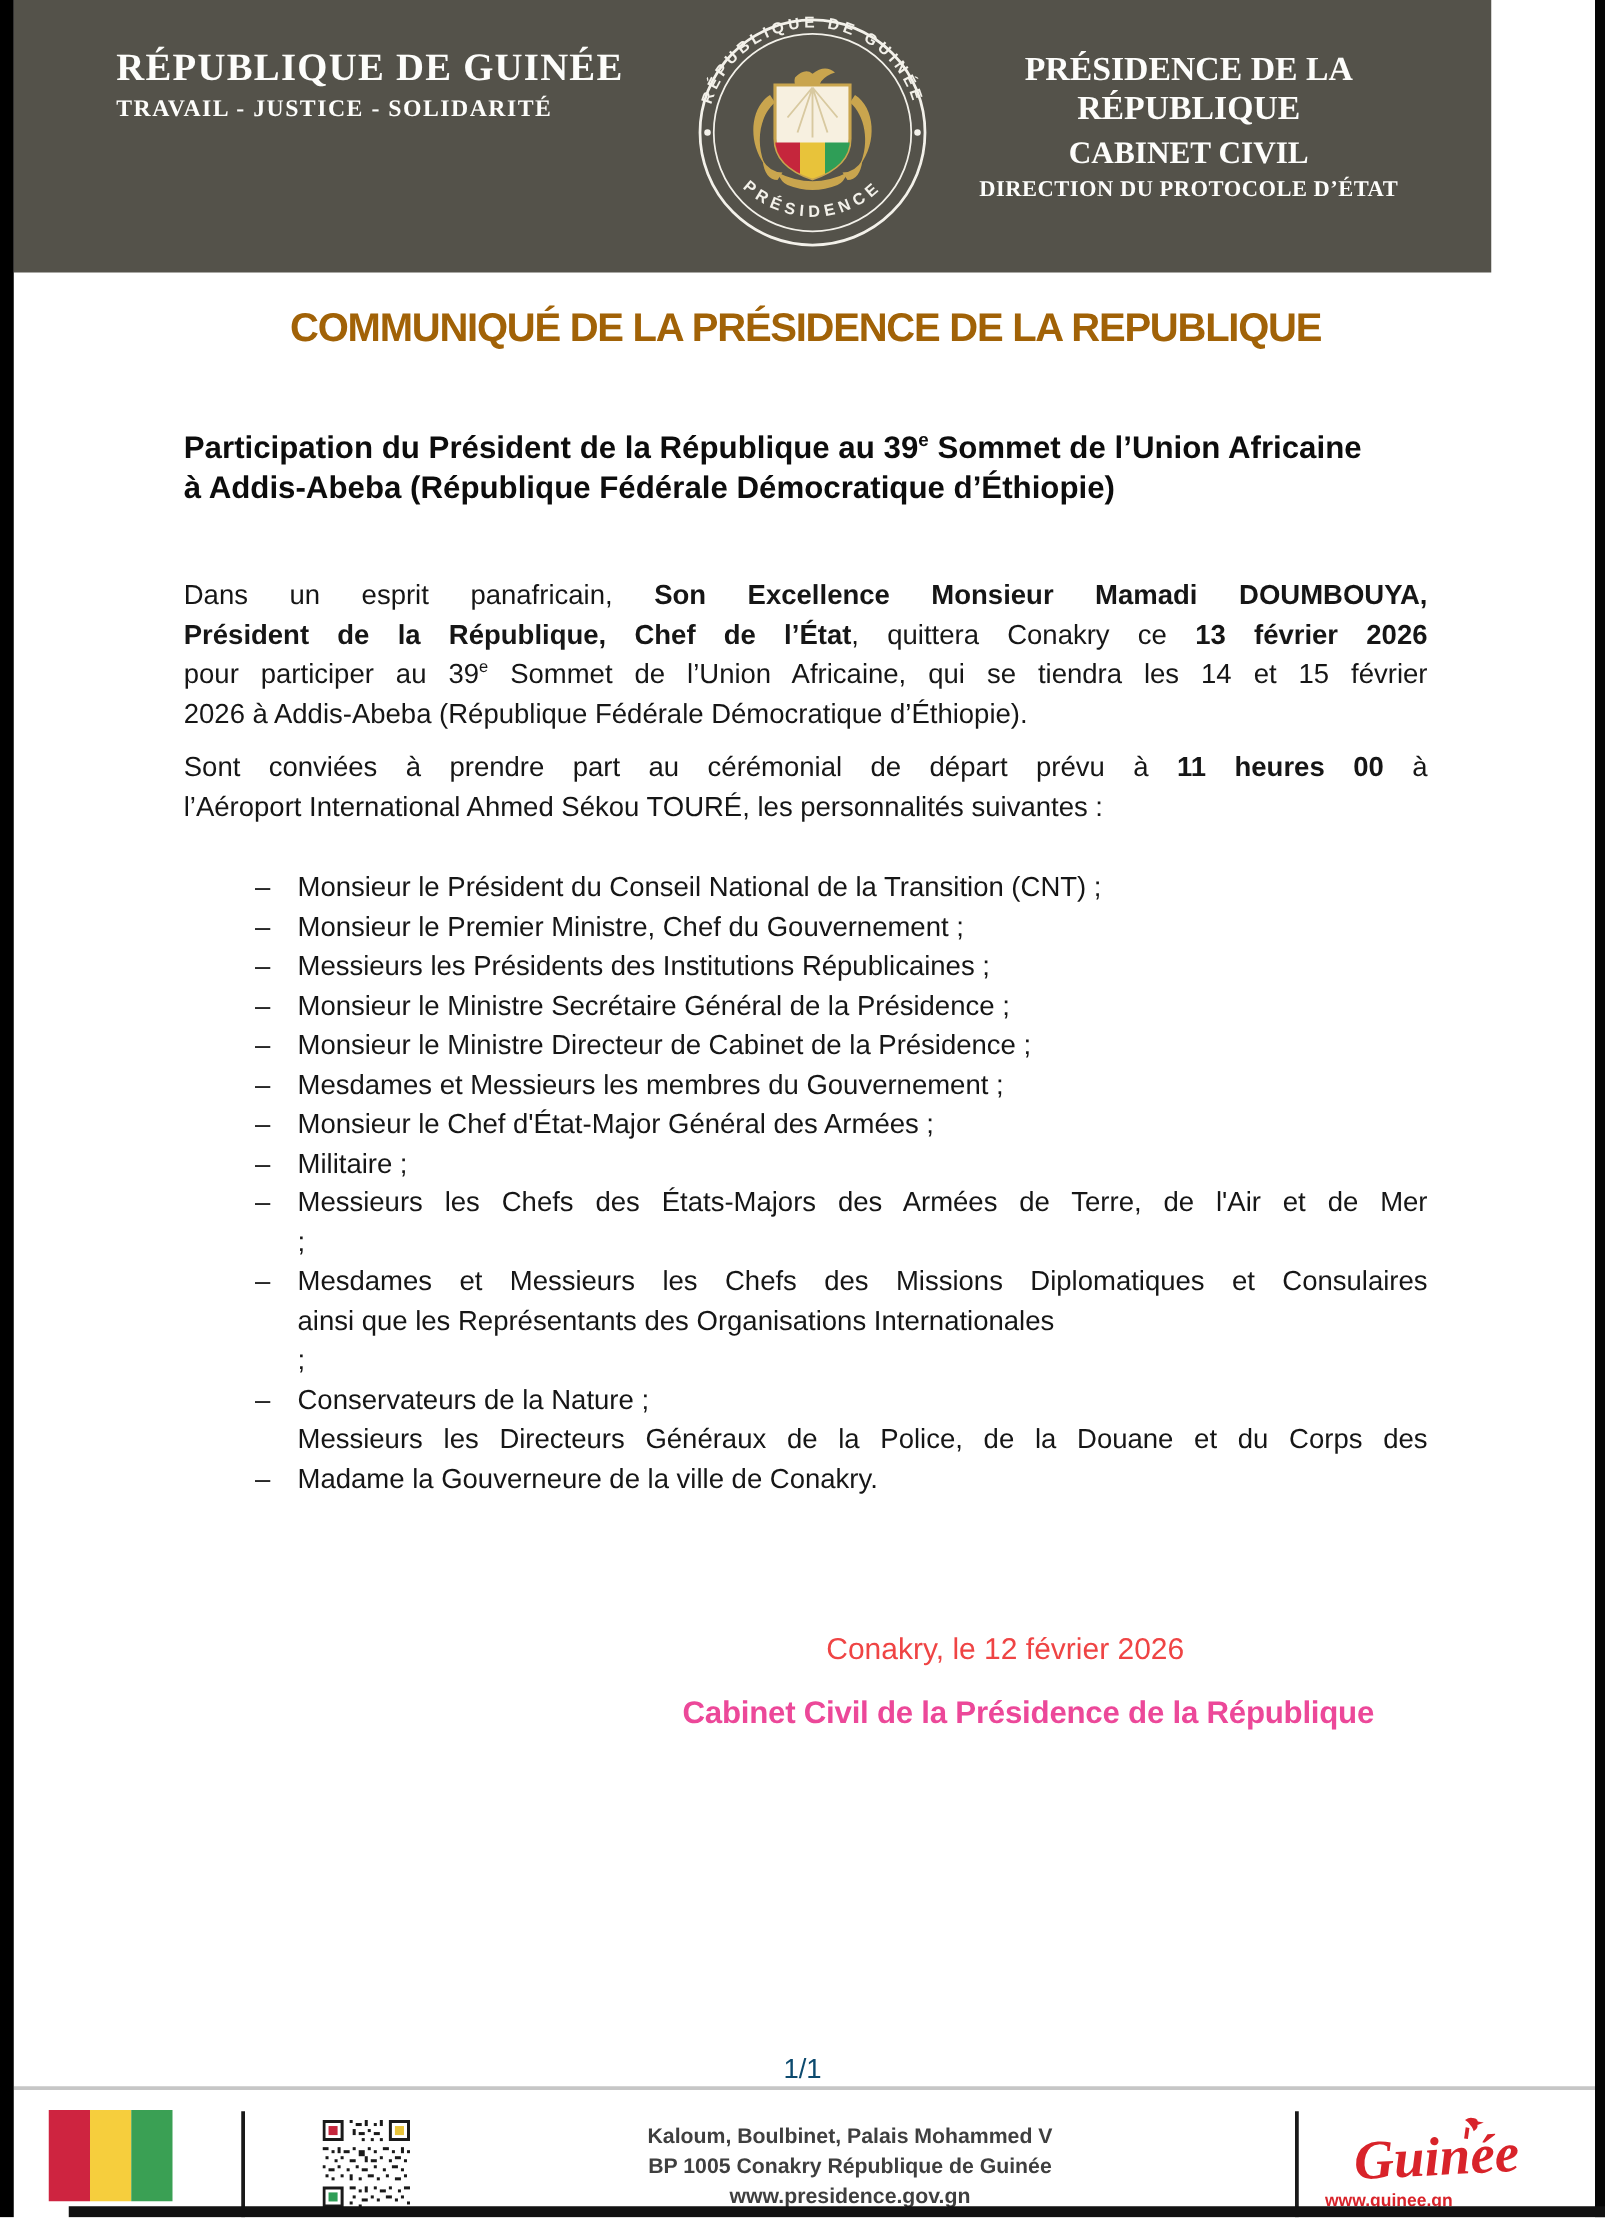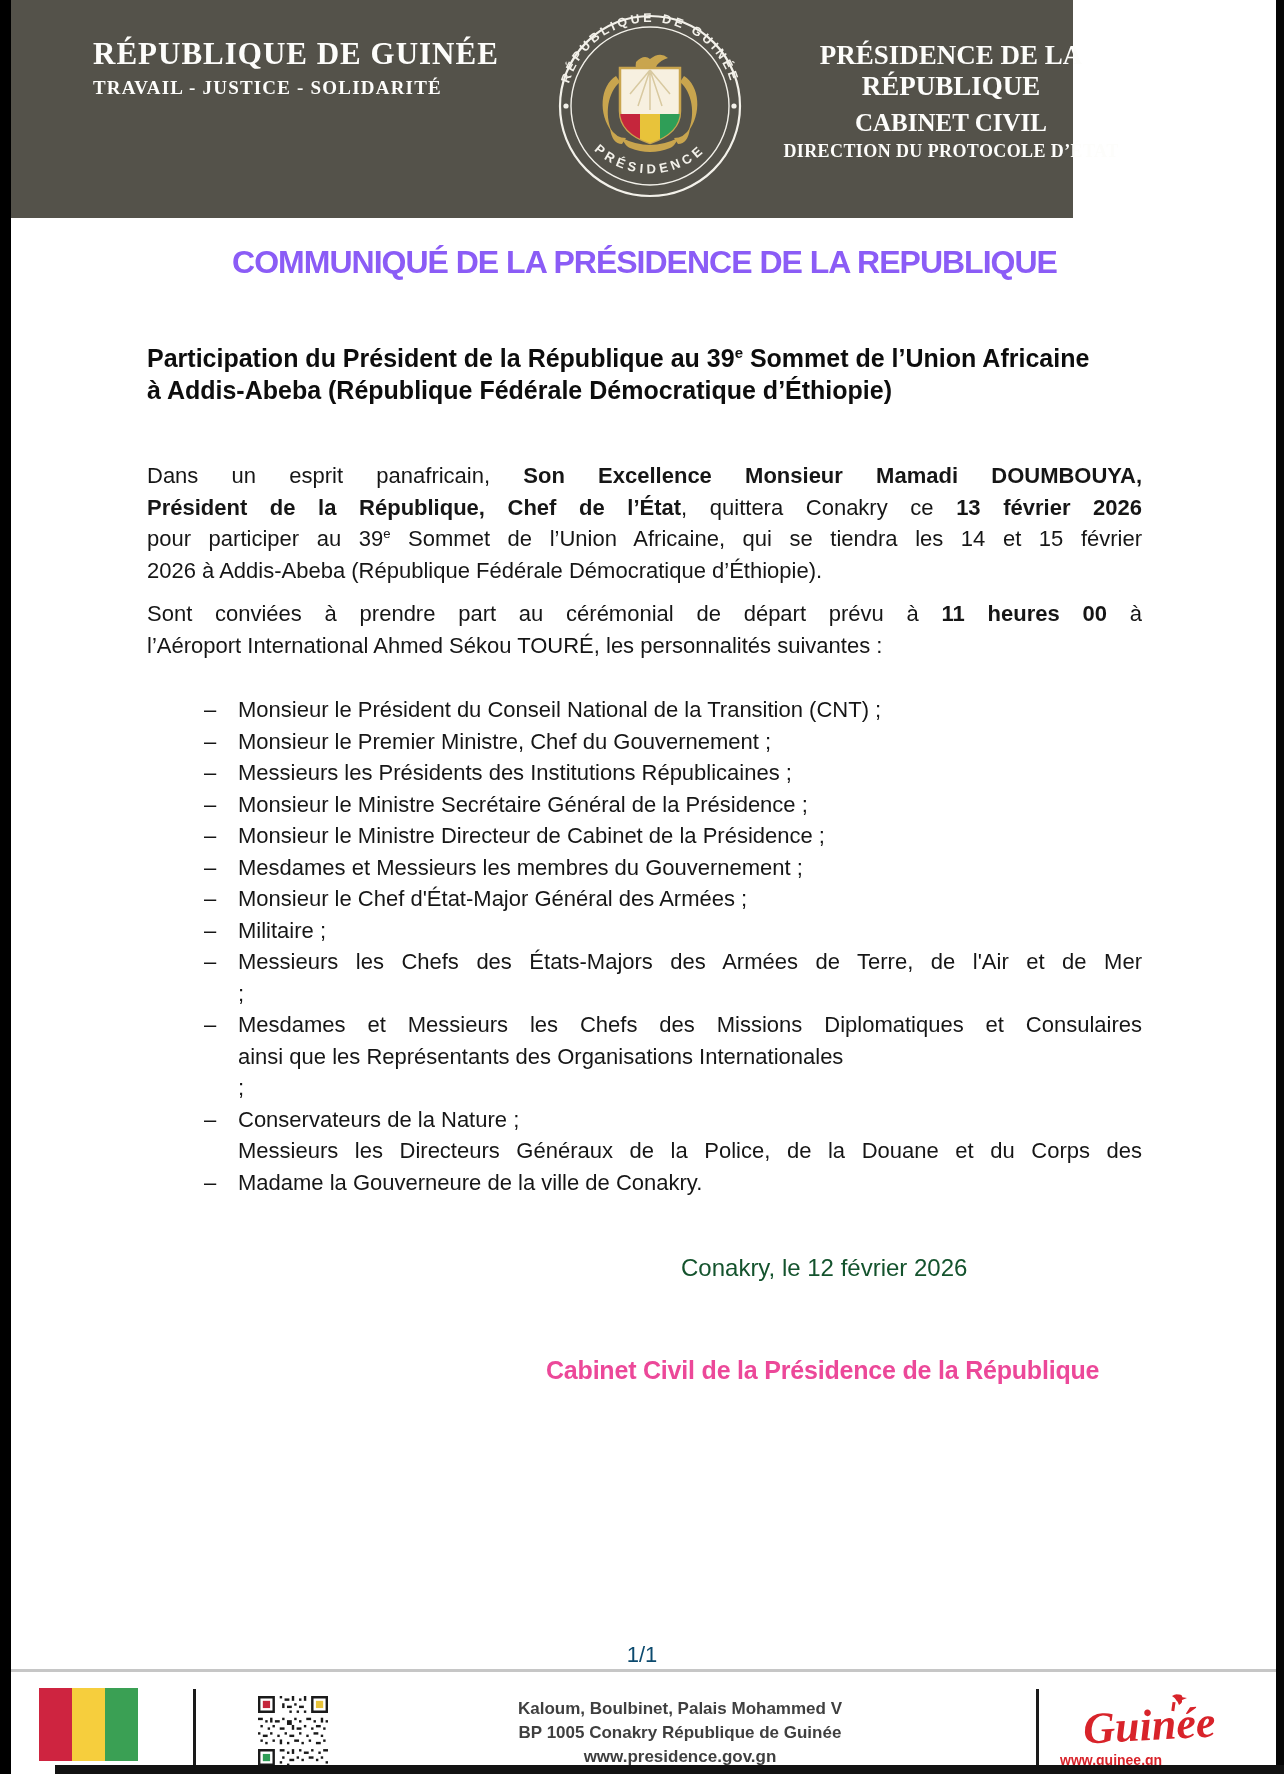--- a/index.html
+++ b/index.html
@@ -6,50 +6,50 @@
   .page {
     position:relative; width:1284px; height:1774px; background:#ffffff;
     font-family:"Liberation Sans", sans-serif; color:#161616; overflow:hidden;
   }
   
   .edge-left  { position:absolute; left:0; top:0; width:11px; height:1774px; background:#000; }
   .edge-right { position:absolute; left:1276px; top:0; width:8px; height:1774px; background:#060606; }
   .edge-bottom{ position:absolute; left:55px; top:1765px; width:1229px; height:9px; background:#121212; }
 
   
-  .header-band { position:absolute; left:11px; top:0; width:1062px; height:218px; background:#54524a; }
+  .header-band { position:absolute; left:11px; top:0; width:1182px; height:218px; background:#54524a; }
   .hdr-left { position:absolute; left:82px; top:36px; color:#fdfdfb;
               font-family:"Liberation Serif", serif; font-weight:bold; }
   .hdr-left .t1 { font-size:31px; letter-spacing:1px; }
   .hdr-left .t2 { font-size:19px; letter-spacing:1.2px; margin-top:5px; }
   .hdr-right { position:absolute; left:755px; top:40px; width:370px; text-align:center;
                color:#fdfdfb; font-family:"Liberation Serif", serif; font-weight:bold; }
   .hdr-right .r1 { font-size:27px; }
   .hdr-right .r2 { font-size:25px; margin-top:7px; }
   .hdr-right .r3 { font-size:18px; margin-top:4px; letter-spacing:0.4px; }
   .seal { position:absolute; left:543px; top:10px; width:192px; height:192px; }
 
   
   .doc-title { position:absolute; left:147px; top:244px; width:995px; text-align:center;
-               font-weight:bold; font-size:32px; letter-spacing:-1px; color:#8b5cf6; }
+               font-weight:bold; font-size:32px; letter-spacing:-1px; color:#a16207; }
   .doc-subtitle { position:absolute; left:147px; top:342px; width:995px; text-align:center;
                   font-weight:bold; font-size:25px; line-height:32px; color:#0d0d0d; }
   .para { position:absolute; left:147px; width:995px; font-size:22px; line-height:31.5px; }
   .para1 { top:460px; }
   .para2 { top:598px; }
   .line { text-align:left; }
   .line.j { text-align:justify; text-align-last:justify; }
   .sup { vertical-align:super; font-size:0.6em; line-height:0; }
 
   .list { position:absolute; left:147px; top:694px; width:995px; font-size:22px; line-height:31.5px; }
   .list-item { display:flex; }
   .marker { flex:0 0 91px; box-sizing:border-box; padding-left:57px; }
   .lines { flex:1 1 auto; min-width:0; }
 
-  .date-line { position:absolute; left:661px; top:1254px; font-size:24px; color:#14532d;margin-left:20px; }
+  .date-line { position:absolute; left:661px; top:1306px; font-size:24px; color:#ef4444; }
   .signature-line { position:absolute; left:546px; top:1356px; font-size:25px; font-weight:bold;
                     letter-spacing:-0.2px; color:#ec4899; }
 
   
   .page-indicator { position:absolute; left:0; top:1642px; width:1284px; text-align:center;
                     font-size:22px; color:#0c4a6e; }
   .footer-rule { position:absolute; left:11px; top:1669px; width:1265px; height:3px; background:#c6c6c6; }
   .flag { position:absolute; left:39px; top:1688px; width:99px; height:73px; display:flex; }
   .flag .red    { flex:1; background:#ce2440; }
   .flag .yellow { flex:1; background:#f6ce3d; }

